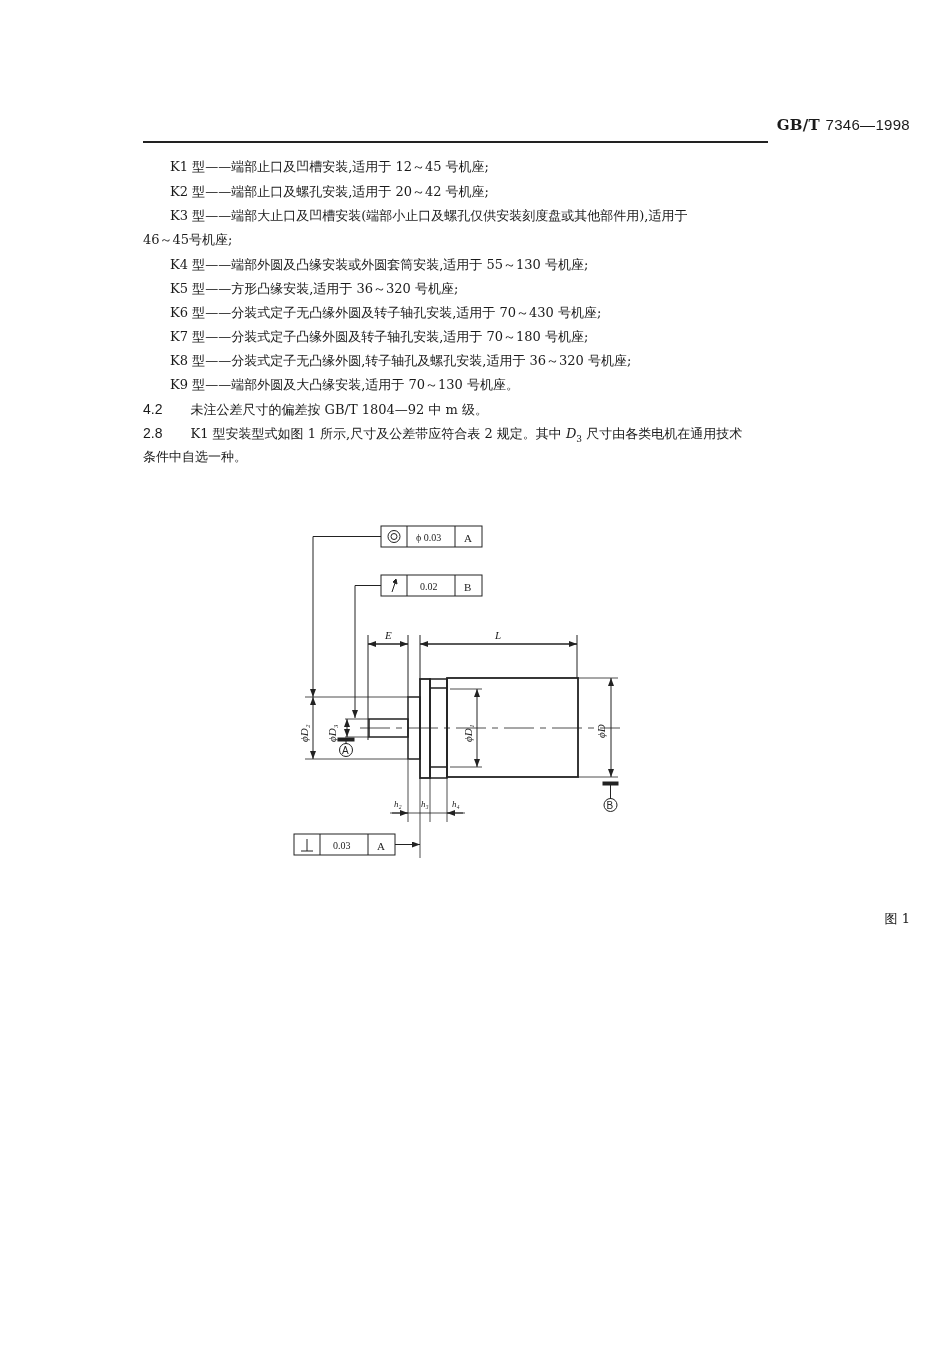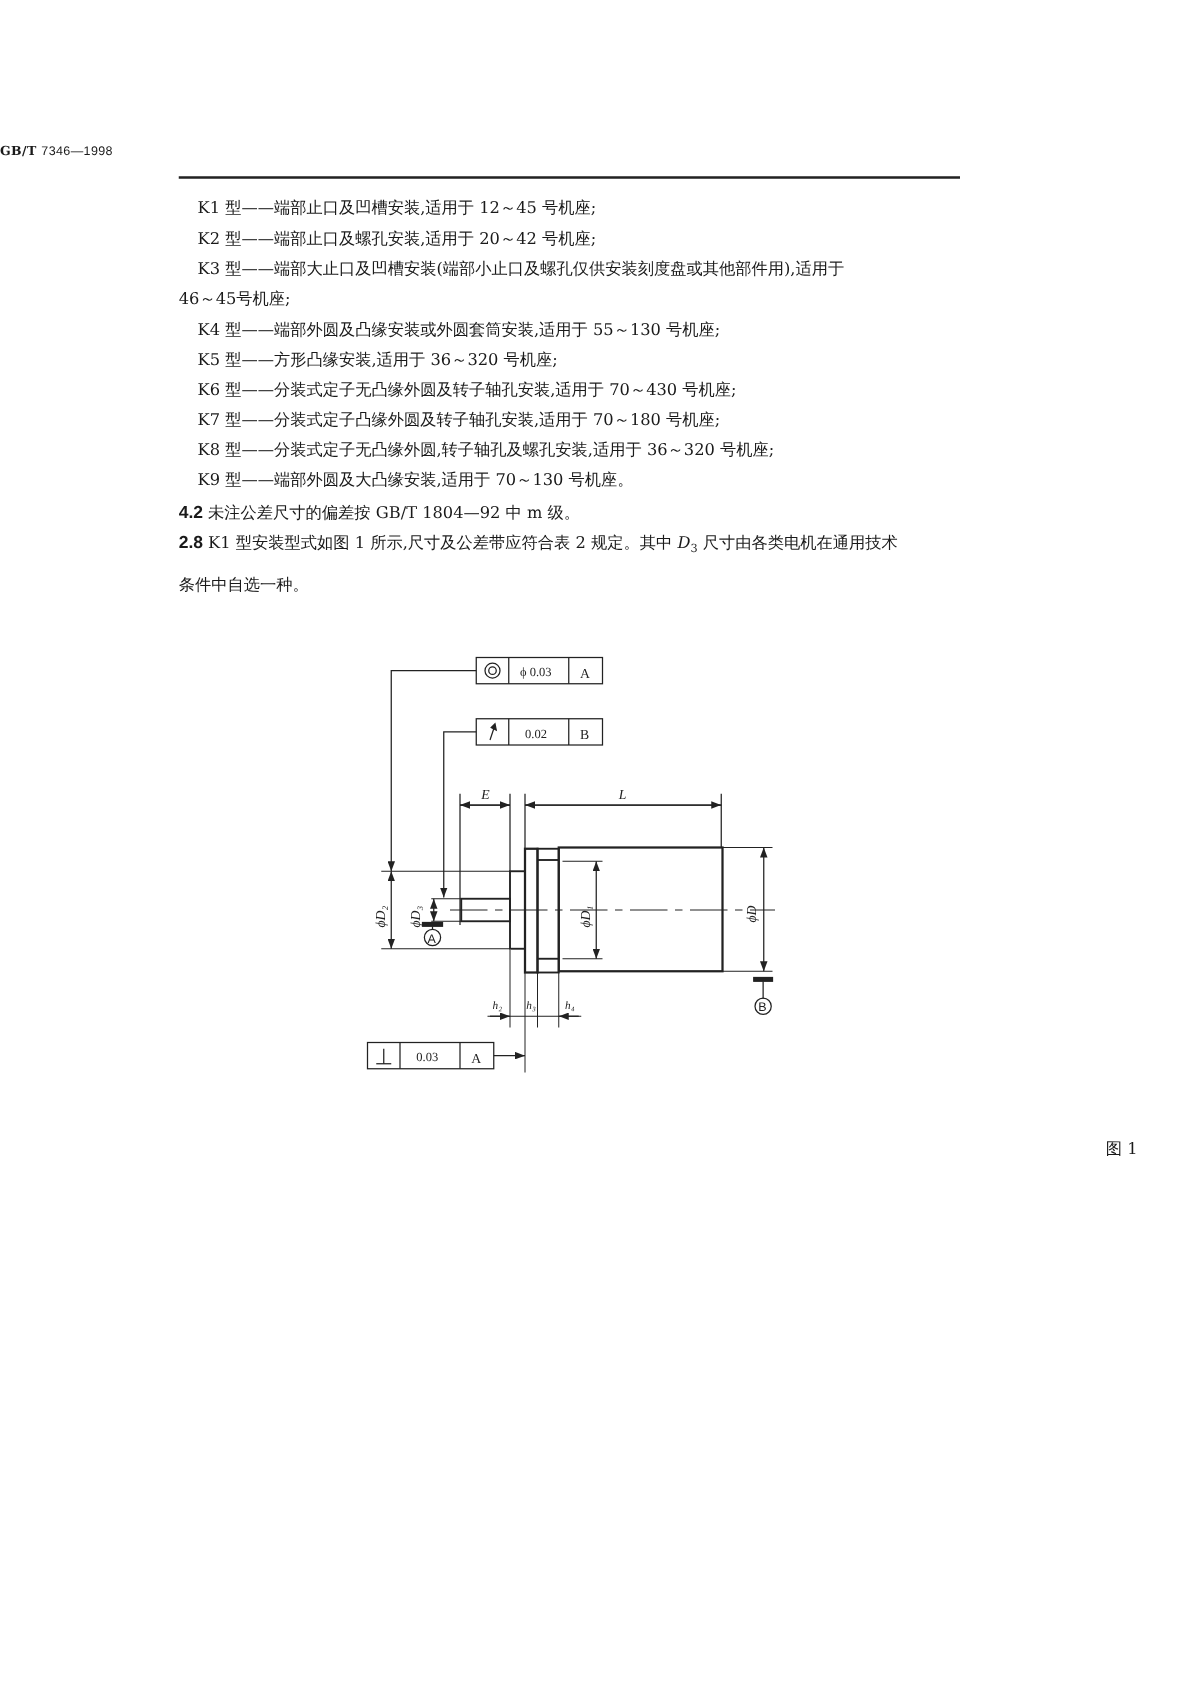--- a/index.html
+++ b/index.html
@@ -1,25 +1,25 @@
 <!DOCTYPE html>
 <html><head>
 <meta charset="utf-8">
 <style>
   html, body { margin: 0; padding: 0; background: #ffffff; }
   body { width: 950px; height: 1345px; position: relative; overflow: hidden;
          font-family: "DejaVu Serif", "Liberation Serif", serif; color: #1a1a1a; }
-  .header { position: absolute; top: 116px; left: 0; width: 910px; text-align: left;
-            font-size: 10px; font-weight: bold; letter-spacing: 0.3px; }
+  .header { position: absolute; top: 116px; left: 0; width: 910px; text-align: right;
+            font-size: 15px; font-weight: bold; letter-spacing: 0.3px; }
   .header .num { font-weight: normal; font-family: "Liberation Sans", sans-serif; }
   .rule { position: absolute; top: 141px; left: 143px; width: 625px; height: 2px; background: #222; }
   .line { position: absolute; font-size: 13px; line-height: 18px; white-space: nowrap; }
-  .indent { left: 158px; }
+  .indent { left: 170px; }
   .flush { left: 143px; }
-  .secnum { font-family: "Liberation Sans", sans-serif; font-weight: bold; font-size: 14px; margin-right: 4px; }
+  .secnum { font-family: "Liberation Sans", sans-serif; font-weight: normal; font-size: 14px; margin-right: 28px; }
   .italic { font-style: italic; }
   sub { font-size: 9px; }
   .diagram { position: absolute; left: 0; top: 0; width: 950px; height: 1345px; pointer-events: none; }
   .caption { position: absolute; top: 910px; left: 0; width: 910px; text-align: right; font-size: 13px; }
 </style>
 </head>
 <body>
 
 <div class="header">
   <span>GB/T</span>
@@ -55,21 +55,21 @@
 <div class="line indent" style="top:376px">
   <span>K9 型</span><span>——端部外圆及大凸缘安装,适用于 70～130 号机座。</span>
 </div>
 
 <div class="line flush" style="top:400px">
   <span class="secnum">4.2</span><span>未注公差尺寸的偏差按 GB/T 1804—92 中 m 级。</span>
 </div>
 <div class="line flush" style="top:424px">
   <span class="secnum">2.8</span><span>K1 型安装型式如图 1 所示,尺寸及公差带应符合表 2 规定。其中 </span><span class="italic">D</span><sub>3</sub><span> 尺寸由各类电机在通用技术</span>
 </div>
-<div class="line flush" style="top:460px">条件中自选一种。</div>
+<div class="line flush" style="top:448px">条件中自选一种。</div>
 
 <svg class="diagram" viewBox="0 0 950 1345" width="950" height="1345" xmlns="http://www.w3.org/2000/svg">
   <defs>
     <marker id="arr" markerWidth="8" markerHeight="6" refX="8" refY="3" orient="auto" markerUnits="userSpaceOnUse">
       <path d="M0,0 L8,3 L0,6 Z" fill="#222"></path>
     </marker>
   </defs>
   <g stroke="#222" fill="none" font-family="Liberation Serif, serif">
 
     <g>

